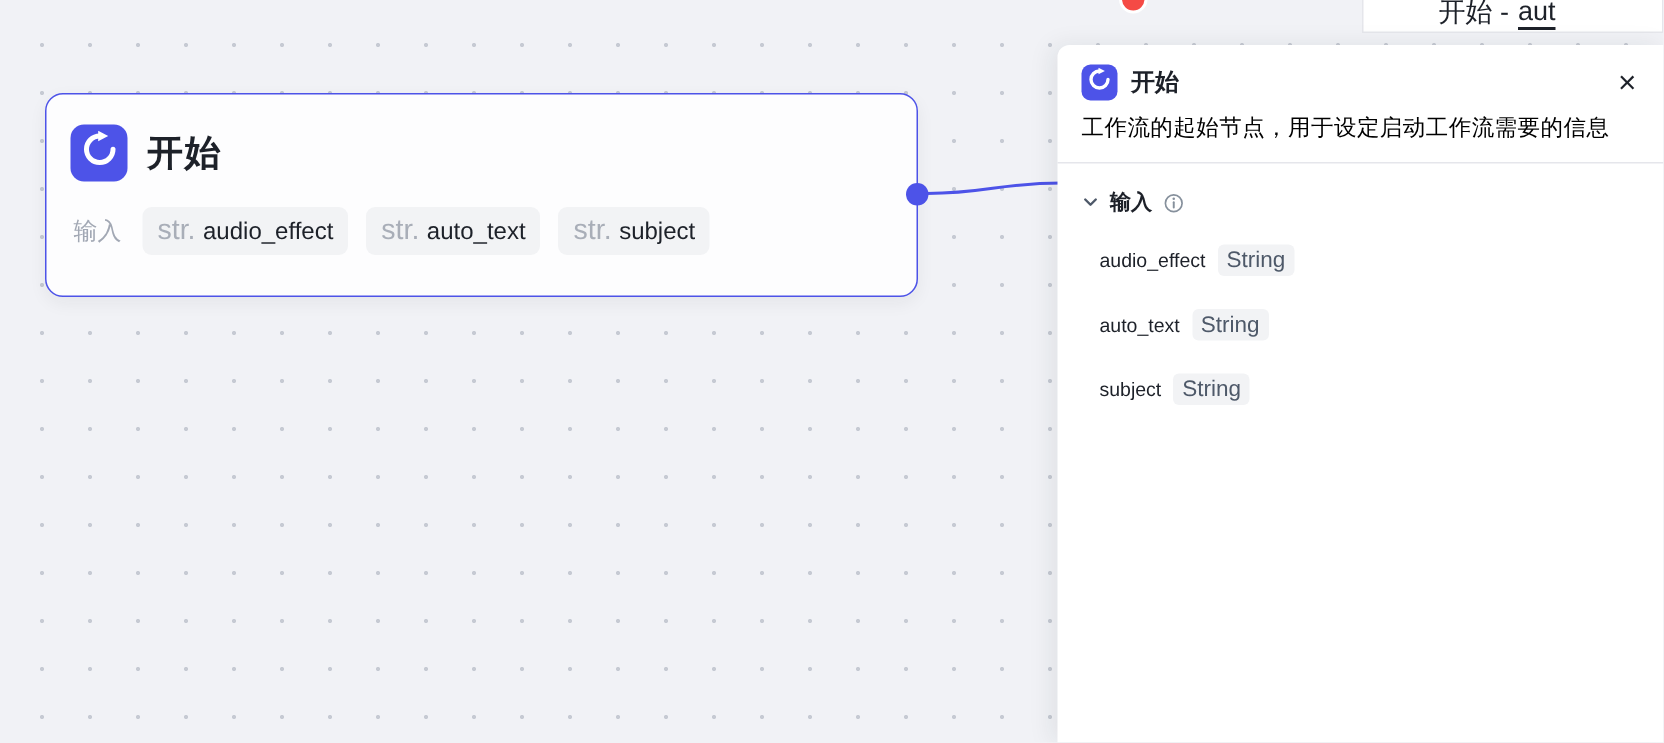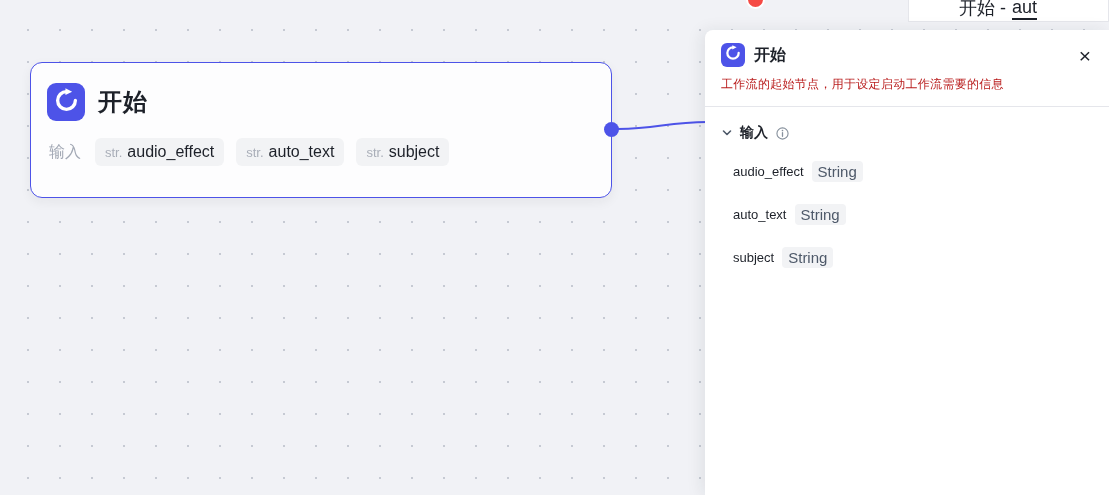--- a/index.html
+++ b/index.html
@@ -31,21 +31,21 @@
     width:38px; height:38px; border-radius:9px; background:#4d53e8;
     display:flex; align-items:center; justify-content:center; flex:0 0 auto;
   }
   .node-title { font-size:24px; font-weight:bold; color:#1d2129; letter-spacing:1px; }
   .node-body { display:flex; align-items:center; gap:12px; margin-top:17px; }
   .node-input-label { color:#a2a8b4; font-size:16px; margin:0 2px 0 2px; }
   .param-pill {
     background:#f2f3f5; border-radius:6px; padding:5px 10px;
     display:flex; align-items:baseline; gap:5px;
   }
-  .param-type { color:#a9aeb8; font-size:13px; }
+  .param-type { color:#a9aeb8; font-size:19px; }
   .param-name { color:#1d2129; font-size:16px; }
   
   .port-dot {
     position:absolute; left:604px; top:122px; width:15px; height:15px;
     border-radius:50%; background:#4d53e8;
   }
   .edge-svg { position:absolute; left:610px; top:110px; }
   
   .panel {
     position:absolute; left:705px; top:30px; width:404px; height:465px;
@@ -57,21 +57,21 @@
   .panel-icon {
     width:24px; height:24px; border-radius:6px; background:#4d53e8;
     display:flex; align-items:center; justify-content:center; flex:0 0 auto;
   }
   .panel-title { font-size:16px; font-weight:bold; color:#1d2129; flex:1; }
   .close-btn {
     font-size:21px; color:#1d2129; line-height:1; cursor:pointer;
     padding:0 2px; user-select:none;
   }
   .panel-desc {
-    padding:0 16px 13px 16px; font-size:12px; color:#b91c1c; letter-spacing:0.3px;
+    padding:0 16px 13px 16px; font-size:15px; color:#000000; letter-spacing:0.3px;
   }
   .panel-divider { height:1px; background:#e5e6eb; }
   .section-header { display:flex; align-items:center; gap:7px; padding:17px 16px 6px 16px; }
   .chevron-btn { display:flex; align-items:center; cursor:pointer; }
   .section-title { font-size:14px; font-weight:bold; color:#1d2129; }
   .info-btn { display:flex; align-items:center; margin-left:1px; }
   .param-list { padding:2px 16px 0 24px; }
   .param-row { display:flex; align-items:center; gap:8px; padding:11px 4px; }
   .row-name { font-size:13px; color:#1d2129; }
   .type-badge {

